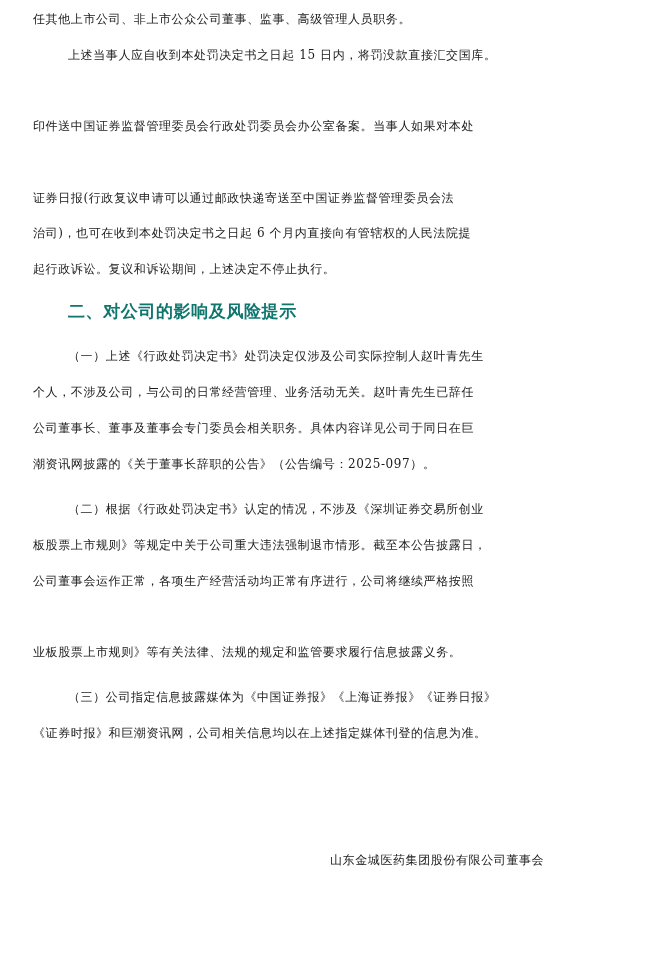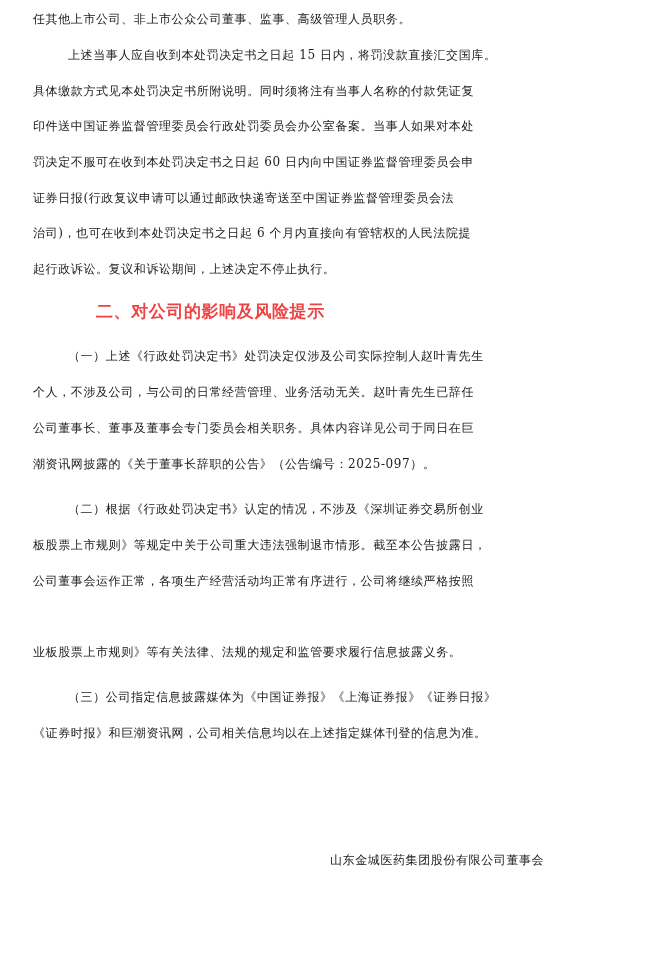--- a/index.html
+++ b/index.html
@@ -10,36 +10,34 @@
   }
   .page { position: absolute; left: 0; top: 0; width: 670px; height: 966px; }
   .line {
     position: absolute; left: 33px; width: 590px;
     font-size: 12px; line-height: 22px; white-space: nowrap;
     letter-spacing: 0.6px;
   }
   .indent { left: 68px; width: 555px; }
   .heading {
     font-family: "DejaVu Sans", "Liberation Sans", sans-serif;
-    font-weight: bold; font-size: 17px; color: #ef4444; margin-left: 28px;
+    font-weight: bold; font-size: 17px; color: #0f766e;
   }
   .sig { left: 330px; width: 300px; }
   .date { left: 419px; width: 220px; }
 </style>
 </head>
 <body>
 
 <div class="page">
 
   <div class="line" style="top:8px">任其他上市公司、非上市公众公司董事、监事、高级管理人员职务。</div>
 
   <div class="line indent" style="top:44px">上述当事人应自收到本处罚决定书之日起 15 日内，将罚没款直接汇交国库。</div>
-  <div class="line" style="top:80px">具体缴款方式见本处罚决定书所附说明。同时须将注有当事人名称的付款凭证复</div>
   <div class="line" style="top:115px">印件送中国证券监督管理委员会行政处罚委员会办公室备案。当事人如果对本处</div>
-  <div class="line" style="top:151px">罚决定不服可在收到本处罚决定书之日起 60 日内向中国证券监督管理委员会申</div>
   <div class="line" style="top:187px">证券日报(行政复议申请可以通过邮政快递寄送至中国证券监督管理委员会法</div>
   <div class="line" style="top:222px">治司)，也可在收到本处罚决定书之日起 6 个月内直接向有管辖权的人民法院提</div>
   <div class="line" style="top:258px">起行政诉讼。复议和诉讼期间，上述决定不停止执行。</div>
 
   <div class="line indent heading" style="top:300px">二、对公司的影响及风险提示</div>
 
   <div class="line indent" style="top:345px">（一）上述《行政处罚决定书》处罚决定仅涉及公司实际控制人赵叶青先生</div>
   <div class="line" style="top:381px">个人，不涉及公司，与公司的日常经营管理、业务活动无关。赵叶青先生已辞任</div>
   <div class="line" style="top:417px">公司董事长、董事及董事会专门委员会相关职务。具体内容详见公司于同日在巨</div>
   <div class="line" style="top:453px">潮资讯网披露的《关于董事长辞职的公告》（公告编号：2025-097）。</div>

